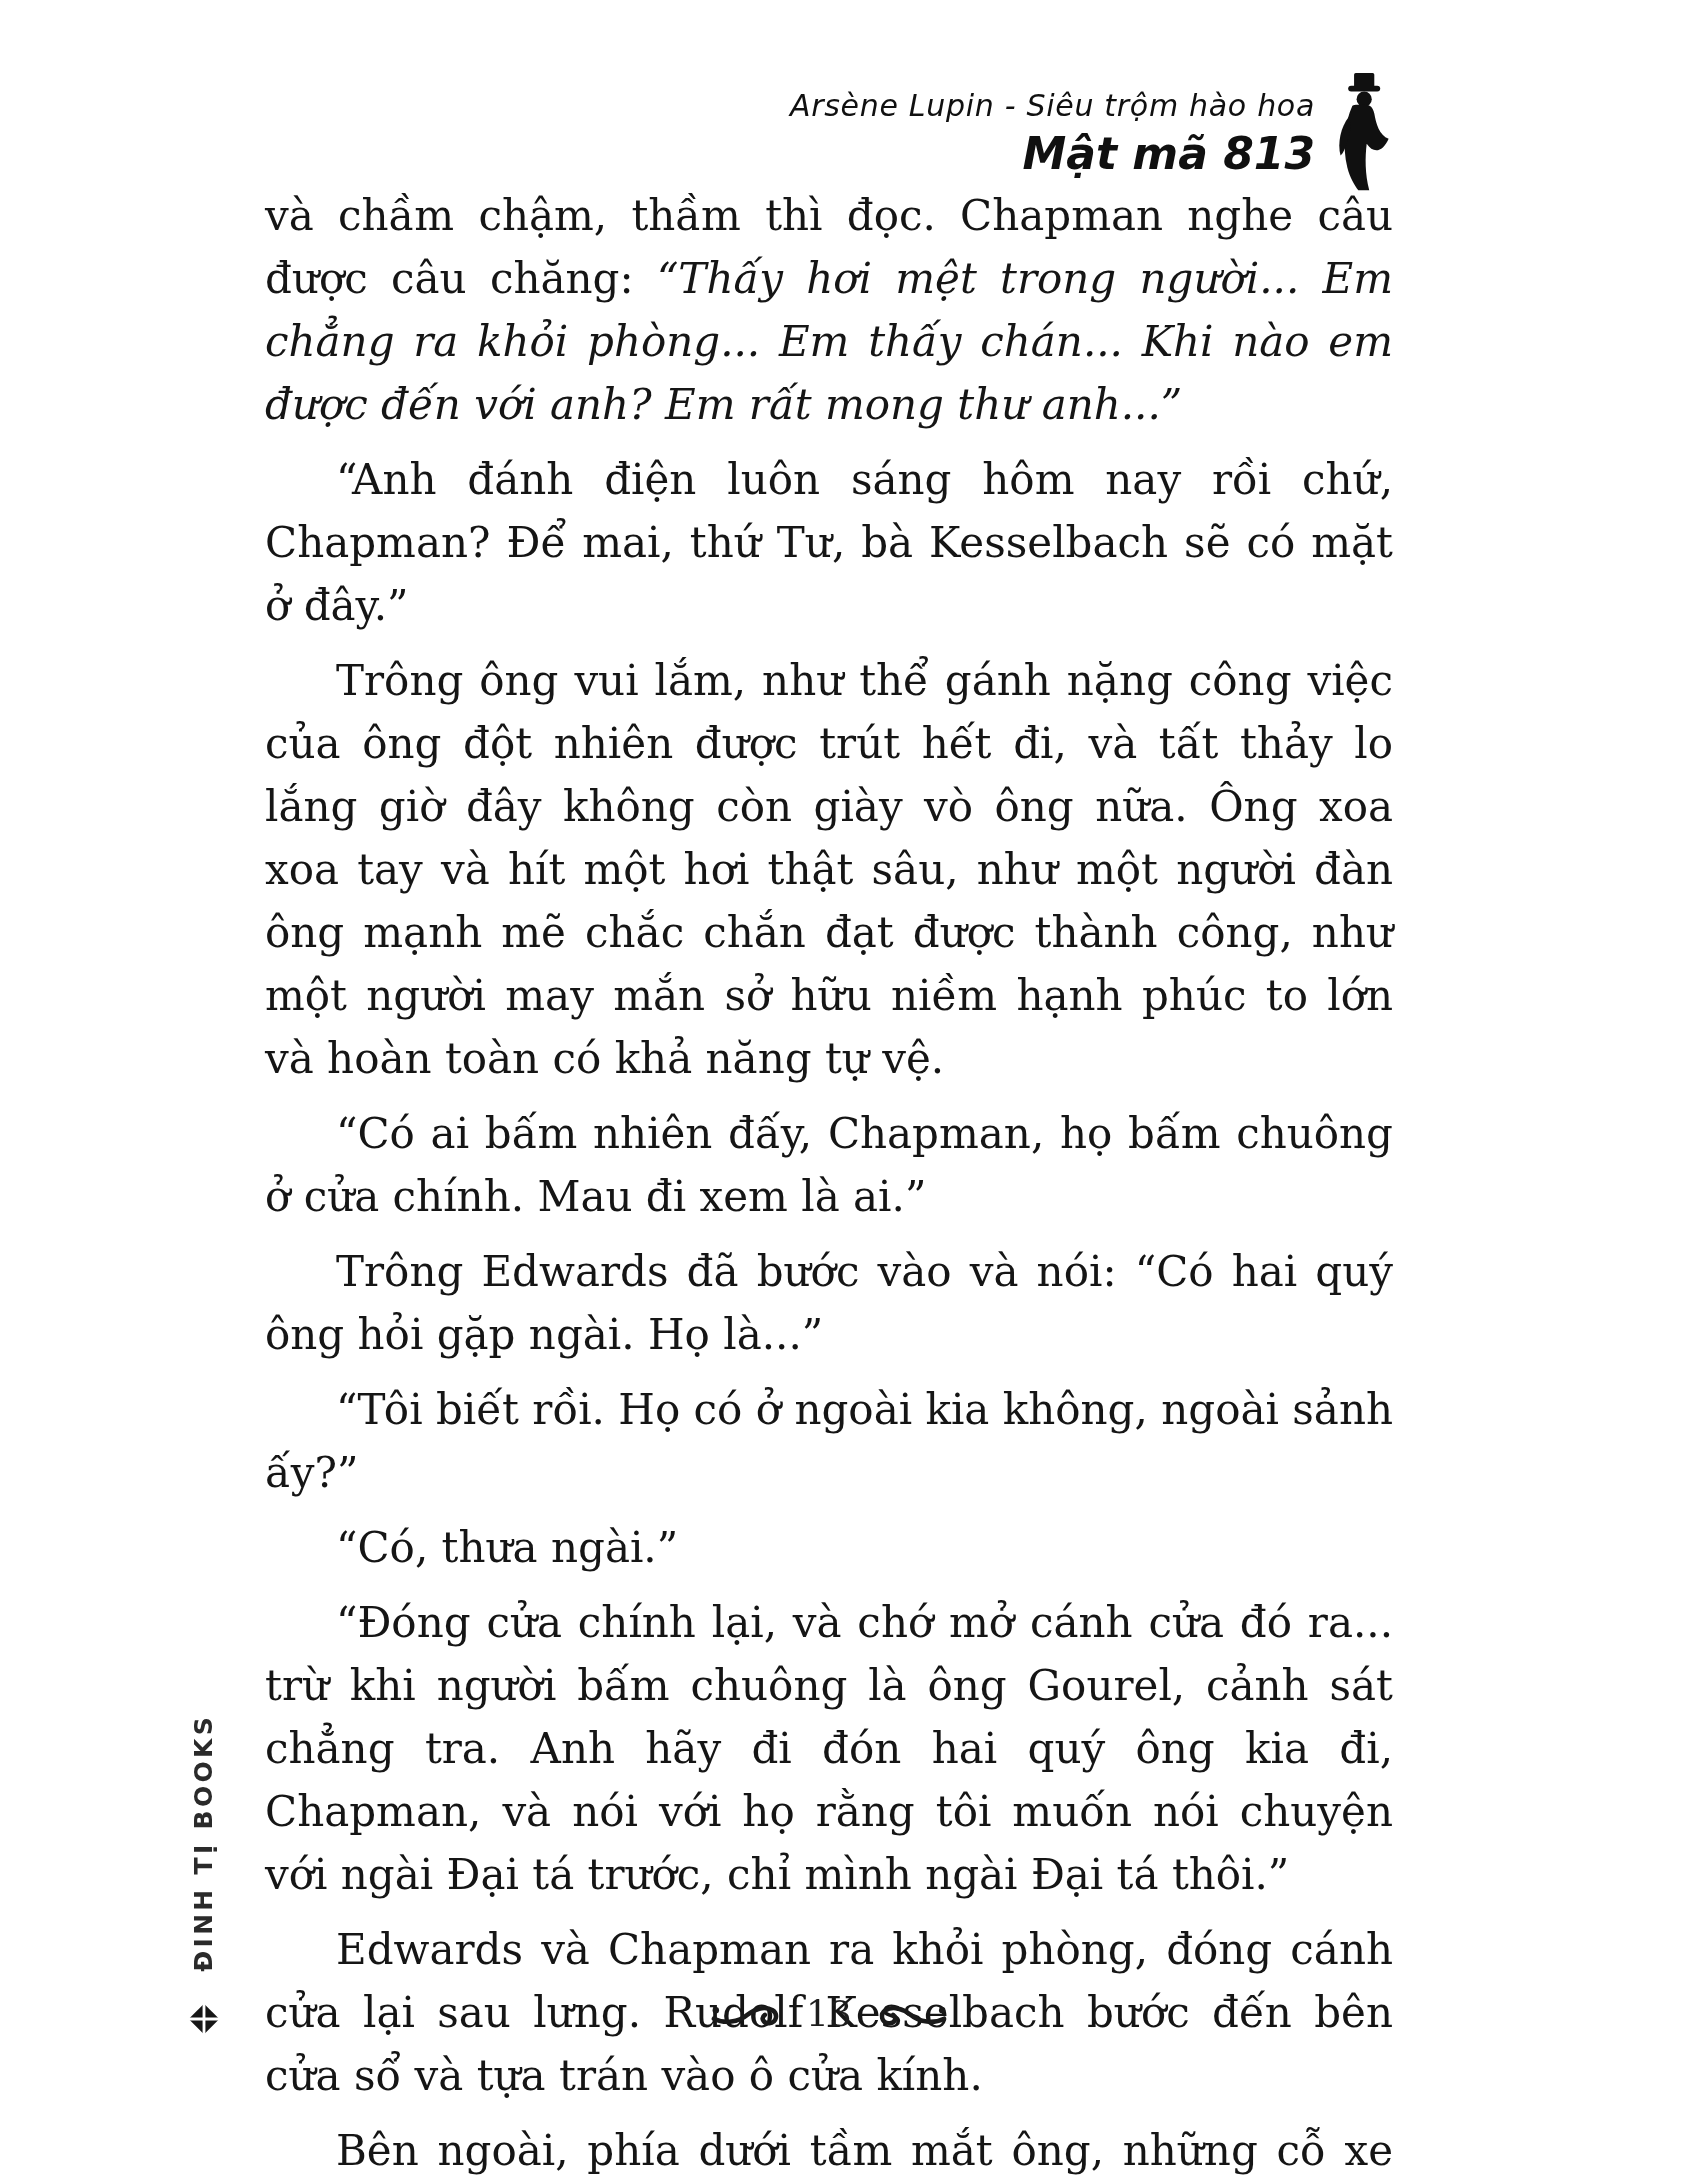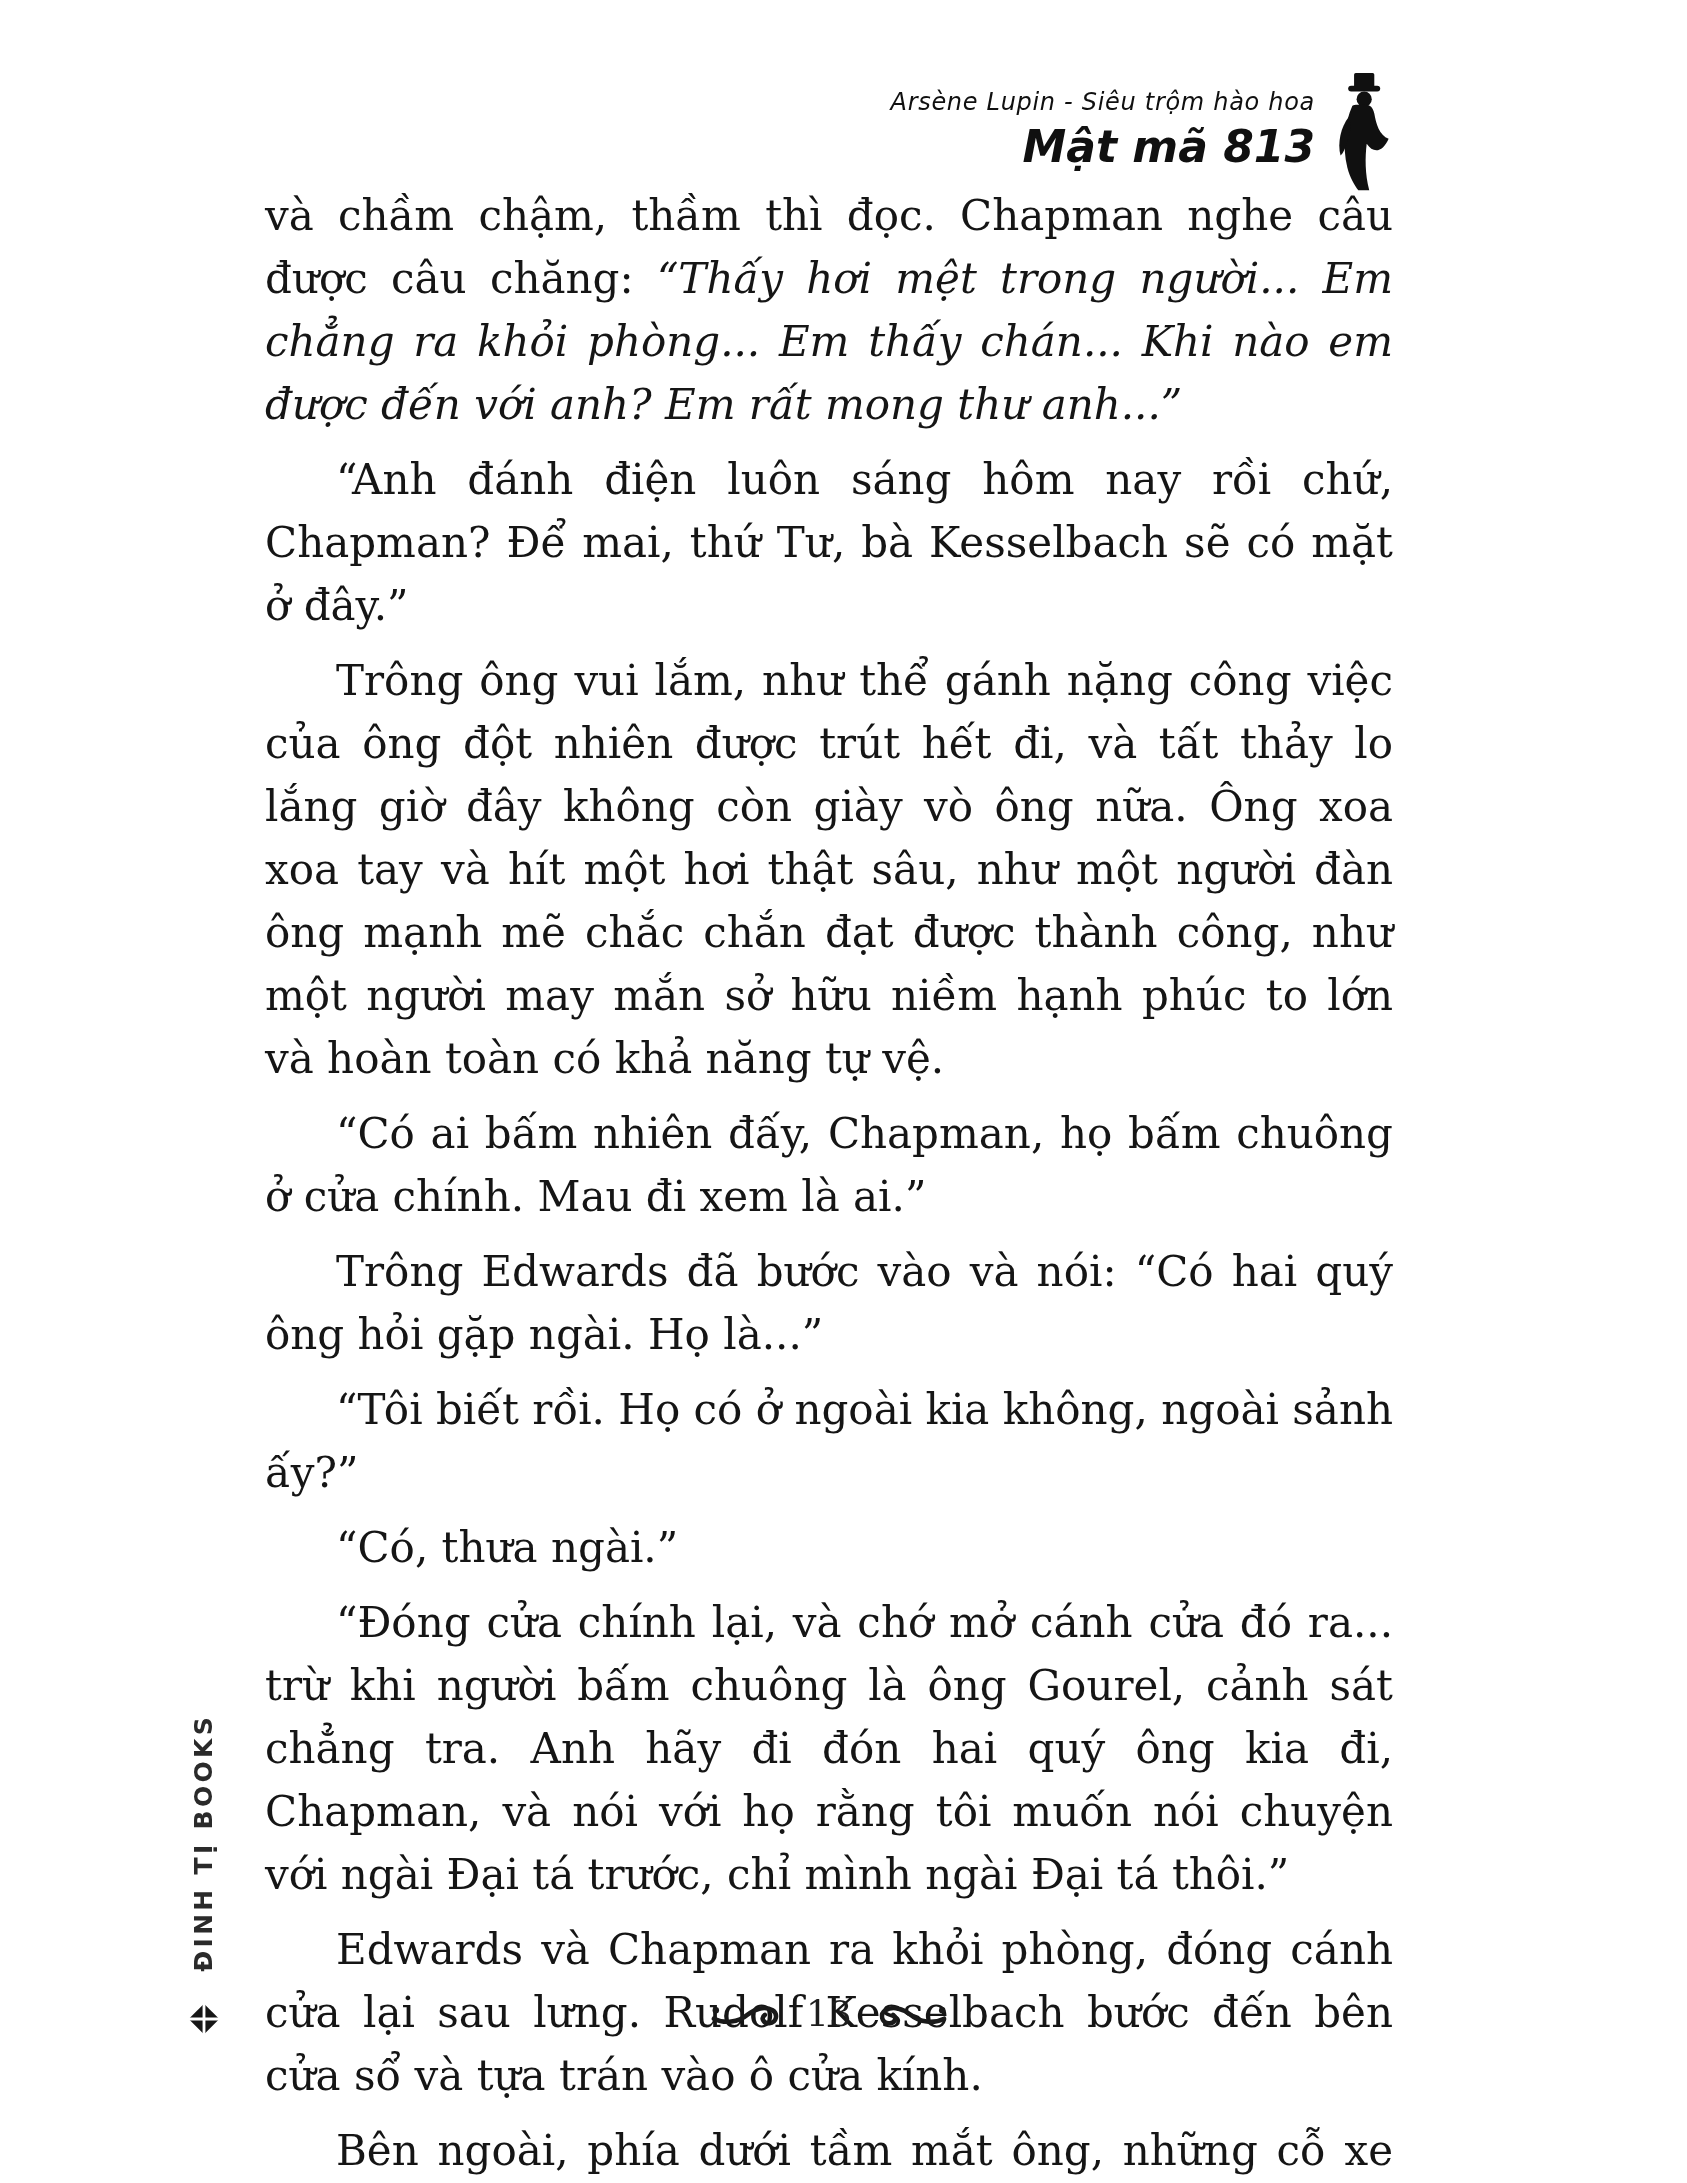--- a/index.html
+++ b/index.html
@@ -26,21 +26,21 @@
     align-items: flex-start;
     gap: 17px;
   }
   .header-text {
     text-align: right;
     font-family: "DejaVu Sans", sans-serif;
     font-style: italic;
     padding-top: 14.6px;
   }
   .series-title {
-    font-size: 24px;
+    font-size: 30px;
     letter-spacing: 0.7px;
     color: #101010;
     white-space: nowrap;
   }
   .book-title {
     font-size: 44px;
     font-weight: 700;
     margin-top: 5.3px;
     color: #101010;
   }

